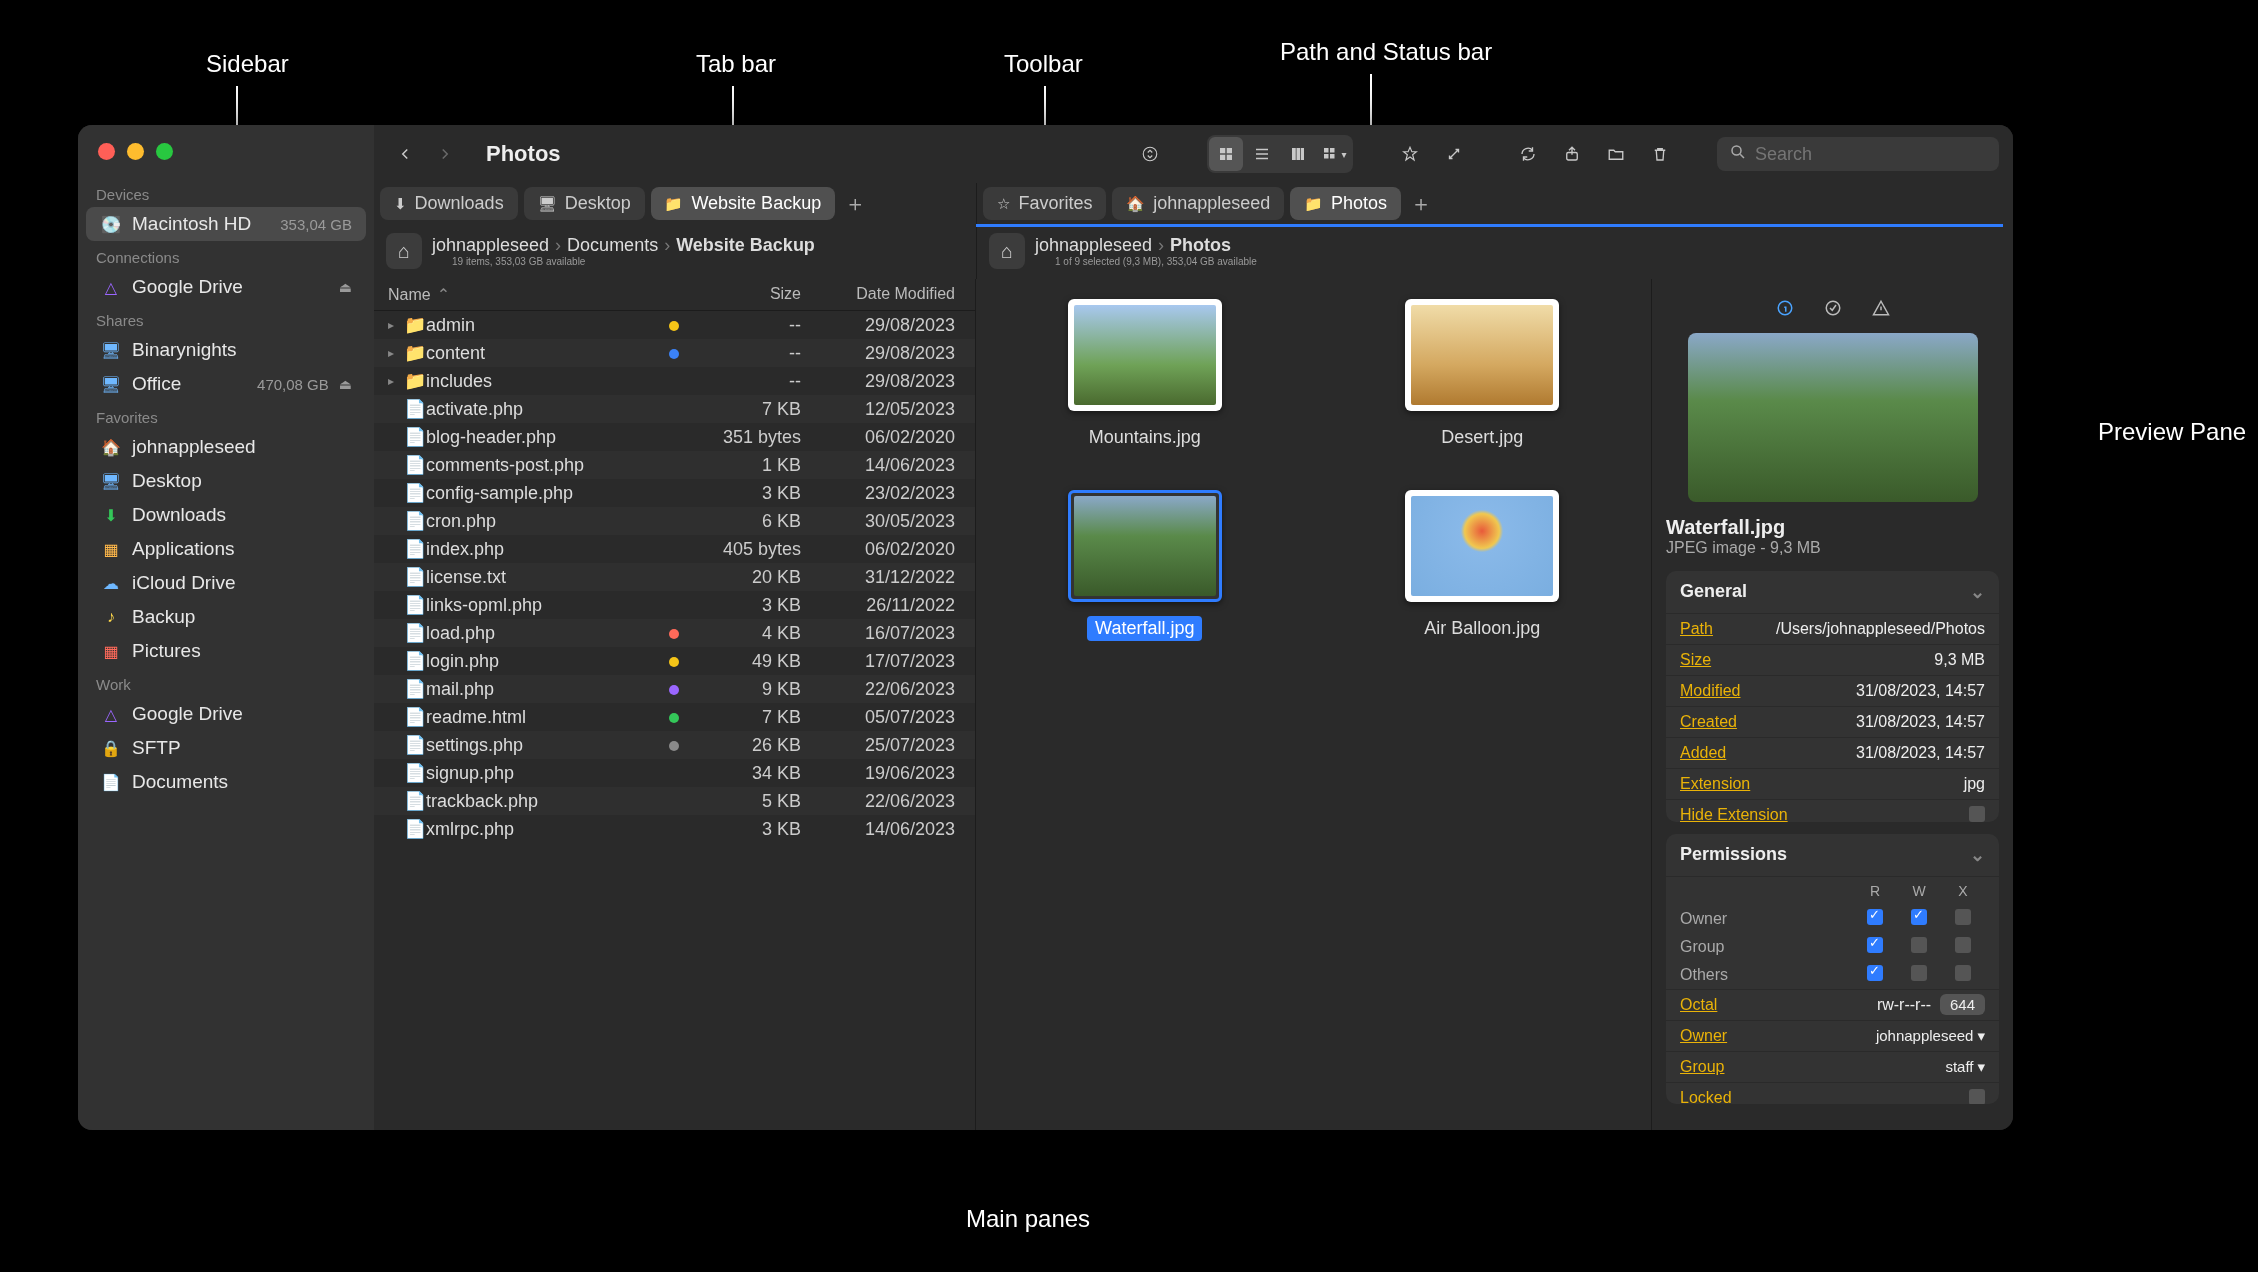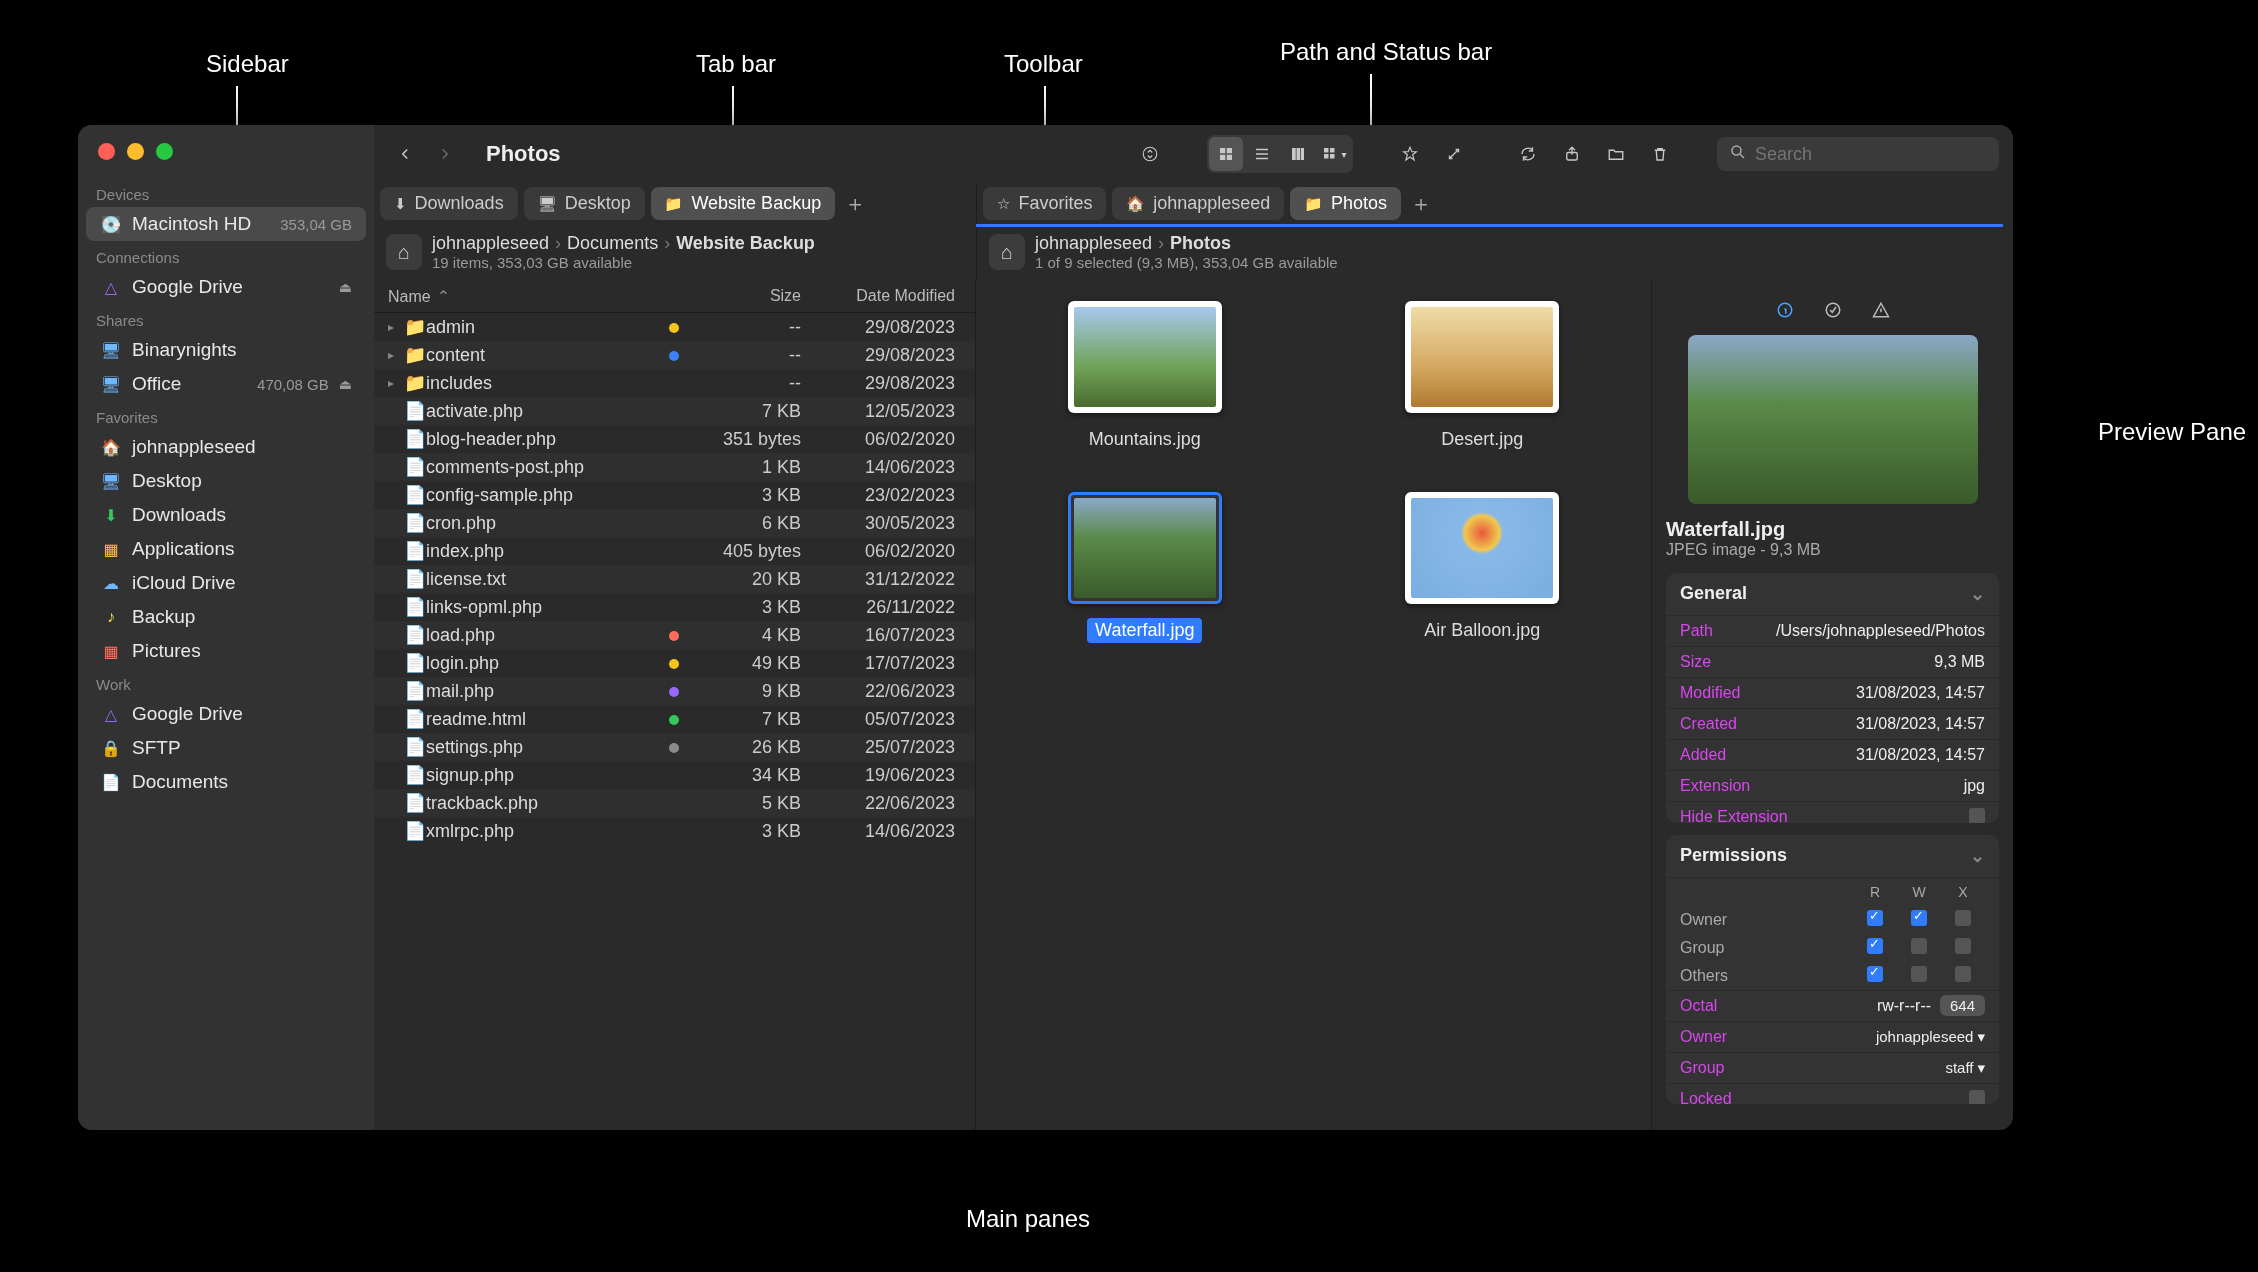--- a/index.html
+++ b/index.html
@@ -50,21 +50,21 @@
 
 
 .pathbars { display:flex; }
 .pathbar { display:flex; align-items:center; gap:10px; padding:6px 12px 10px 12px; font-size:18px; }
 .pathbar.left{ width:602px; }
 .pathbar.right{ flex:1; border-left:1px solid #1c1c1c;}
 .home-badge { width:36px; height:36px; border-radius:8px; background:#3c3c3c; display:flex; align-items:center; justify-content:center; color:#ccc; font-size:20px;}
 .crumbs { display:flex; flex-direction:column; }
 .crumbs .row{display:flex; gap:6px; color:#ddd;}
 .crumbs .sep{color:#777;}
-.crumbs .status{font-size:15px; color:#9a9a9a;}
+.crumbs .status{font-size:10px; color:#9a9a9a;margin-left:20px;}
 .blue-underline { height:3px; background:#2f7cff; margin:0 10px 0 0;}
 
 
 .panes { flex:1; display:flex; overflow:hidden; }
 .pane-left { width:602px; display:flex; flex-direction:column; border-right:1px solid #1c1c1c; }
 .list-head { display:flex; padding:6px 14px; font-size:16px; color:#bbb; border-bottom:1px solid #1c1c1c;}
 .list-head .c-name{flex:1; display:flex; align-items:center; gap:6px;}
 .list-head .c-size{width:120px; text-align:right;}
 .list-head .c-date{width:160px; text-align:right; padding-right:6px;}
 .list-body { flex:1; overflow:auto; }
@@ -91,21 +91,21 @@
 .preview-tabs{display:flex; justify-content:center; gap:18px; margin-bottom:10px;}
 .ptab{width:30px;height:30px;border-radius:50%;display:flex;align-items:center;justify-content:center;color:#bbb;cursor:pointer;}
 .ptab.sel{color:#4aa3ff;}
 .preview-img { width:290px; height:176px; margin:0 auto 14px; border-radius:8px;}
 .pv-title{font-size:20px; font-weight:600; color:#eee;}
 .pv-sub{font-size:16px; color:#aaa; margin-bottom:14px;}
 .section{background:#333; border-radius:10px; margin-bottom:12px; overflow:hidden;}
 .section h4{font-size:18px; font-weight:700; padding:10px 14px; display:flex; justify-content:space-between; color:#eee; cursor:pointer;}
 .section h4 .chev{color:#888;}
 .kv{display:flex; justify-content:space-between; padding:6px 14px; font-size:16px; border-top:1px solid #2a2a2a;}
-.kv .k{color:#d946ef;} .kv .v{color:#eee;}
+.kv .k{color:#eab308;text-decoration:underline;} .kv .v{color:#eee;}
 .perm-head{display:flex; padding:6px 14px; font-size:14px; color:#aaa; border-top:1px solid #2a2a2a;}
 .perm-head .pl{flex:1;} .perm-head .pc{width:44px;text-align:center;}
 .perm-row{display:flex; padding:4px 14px; font-size:16px; align-items:center;}
 .perm-row .pl{flex:1;color:#aaa;} .perm-row .pc{width:44px;text-align:center;}
 .cb{appearance:none;width:16px;height:16px;border-radius:3px;background:#555;display:inline-block;position:relative;}
 .cb:checked{background:#2f7cff;}
 .cb:checked::after{content:"✓";position:absolute;left:2px;top:-2px;font-size:13px;color:#fff;}
 .pill{background:#555; padding:2px 10px; border-radius:6px; font-size:15px;}
 .sel-drop{color:#eee; font-size:15px; display:flex; align-items:center; gap:4px;}
 

